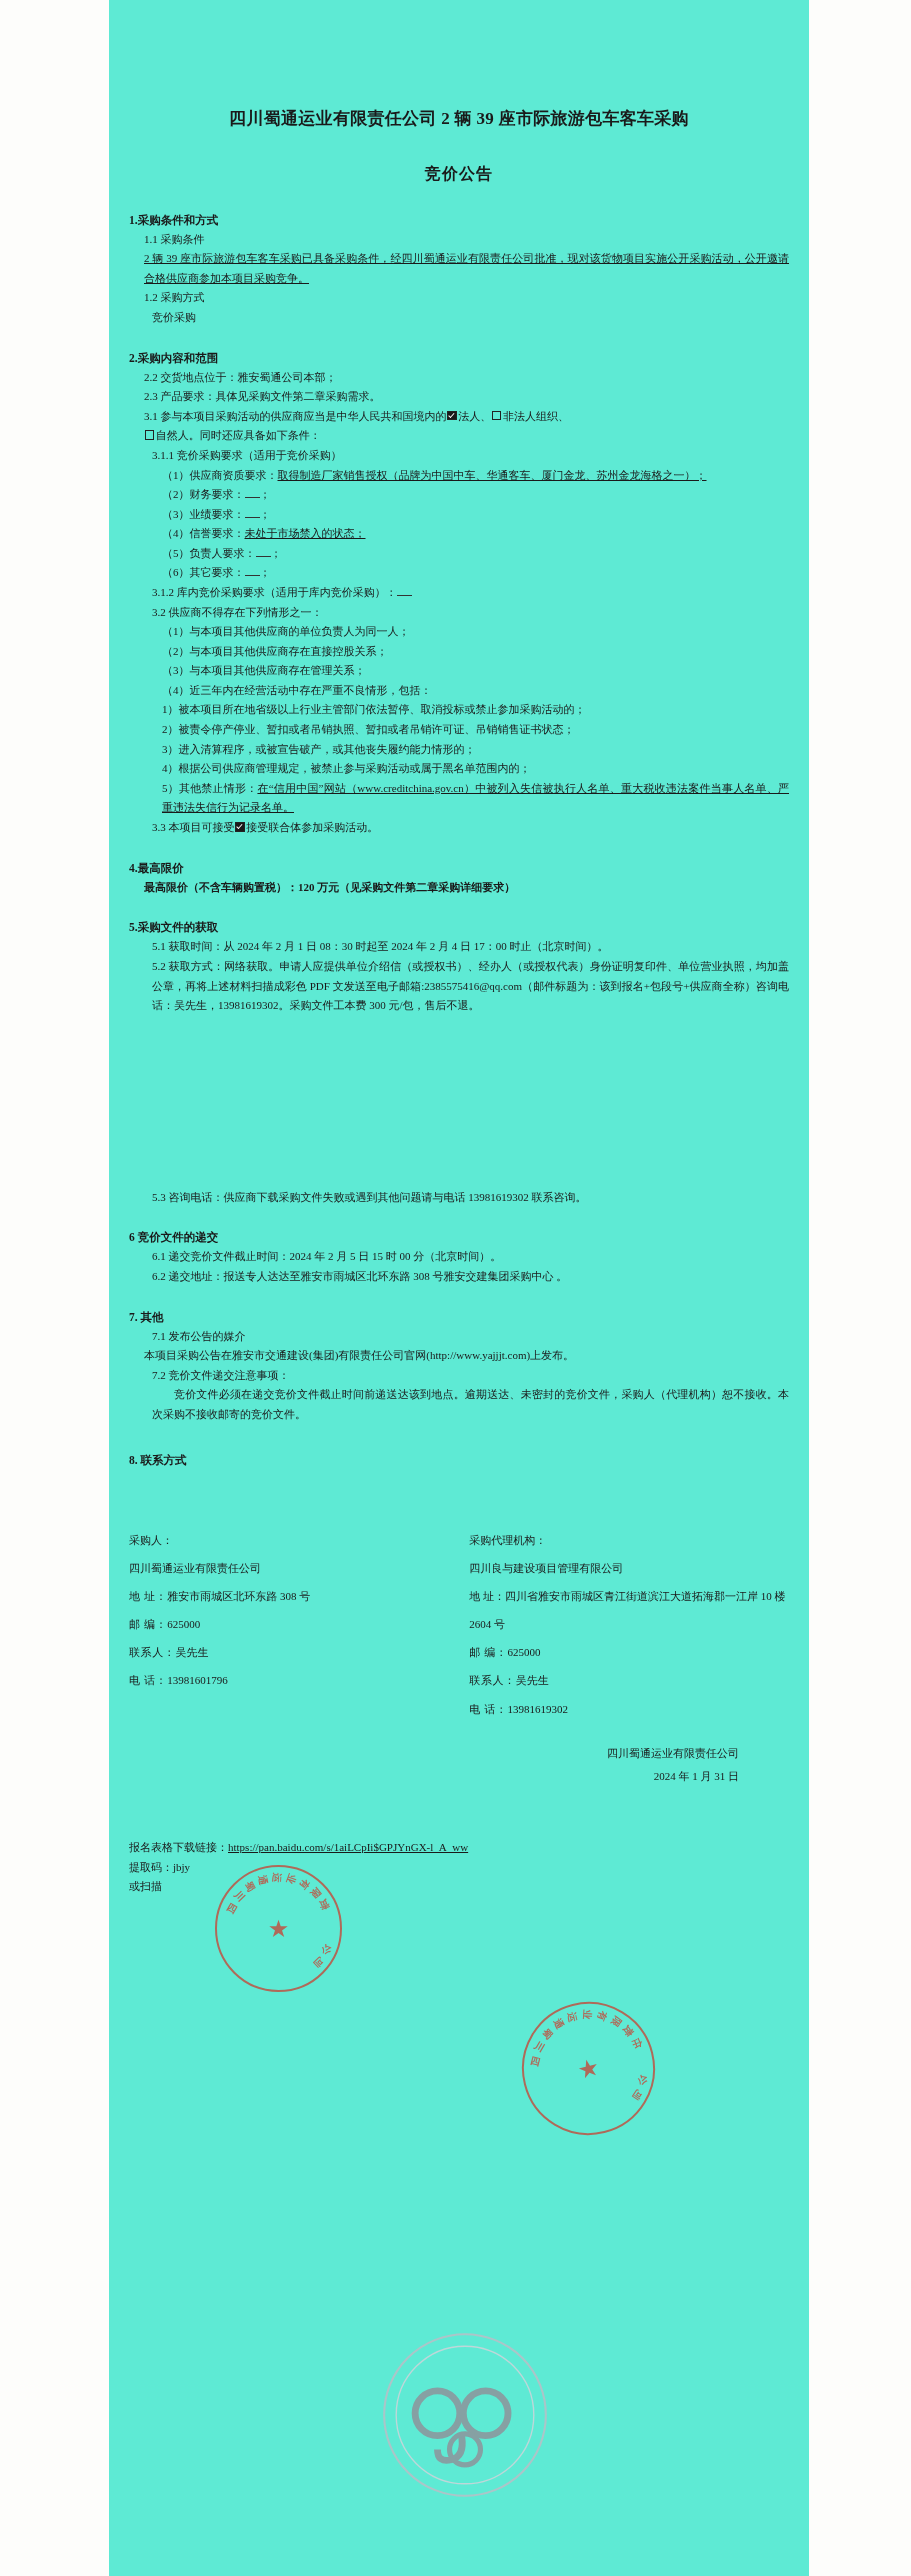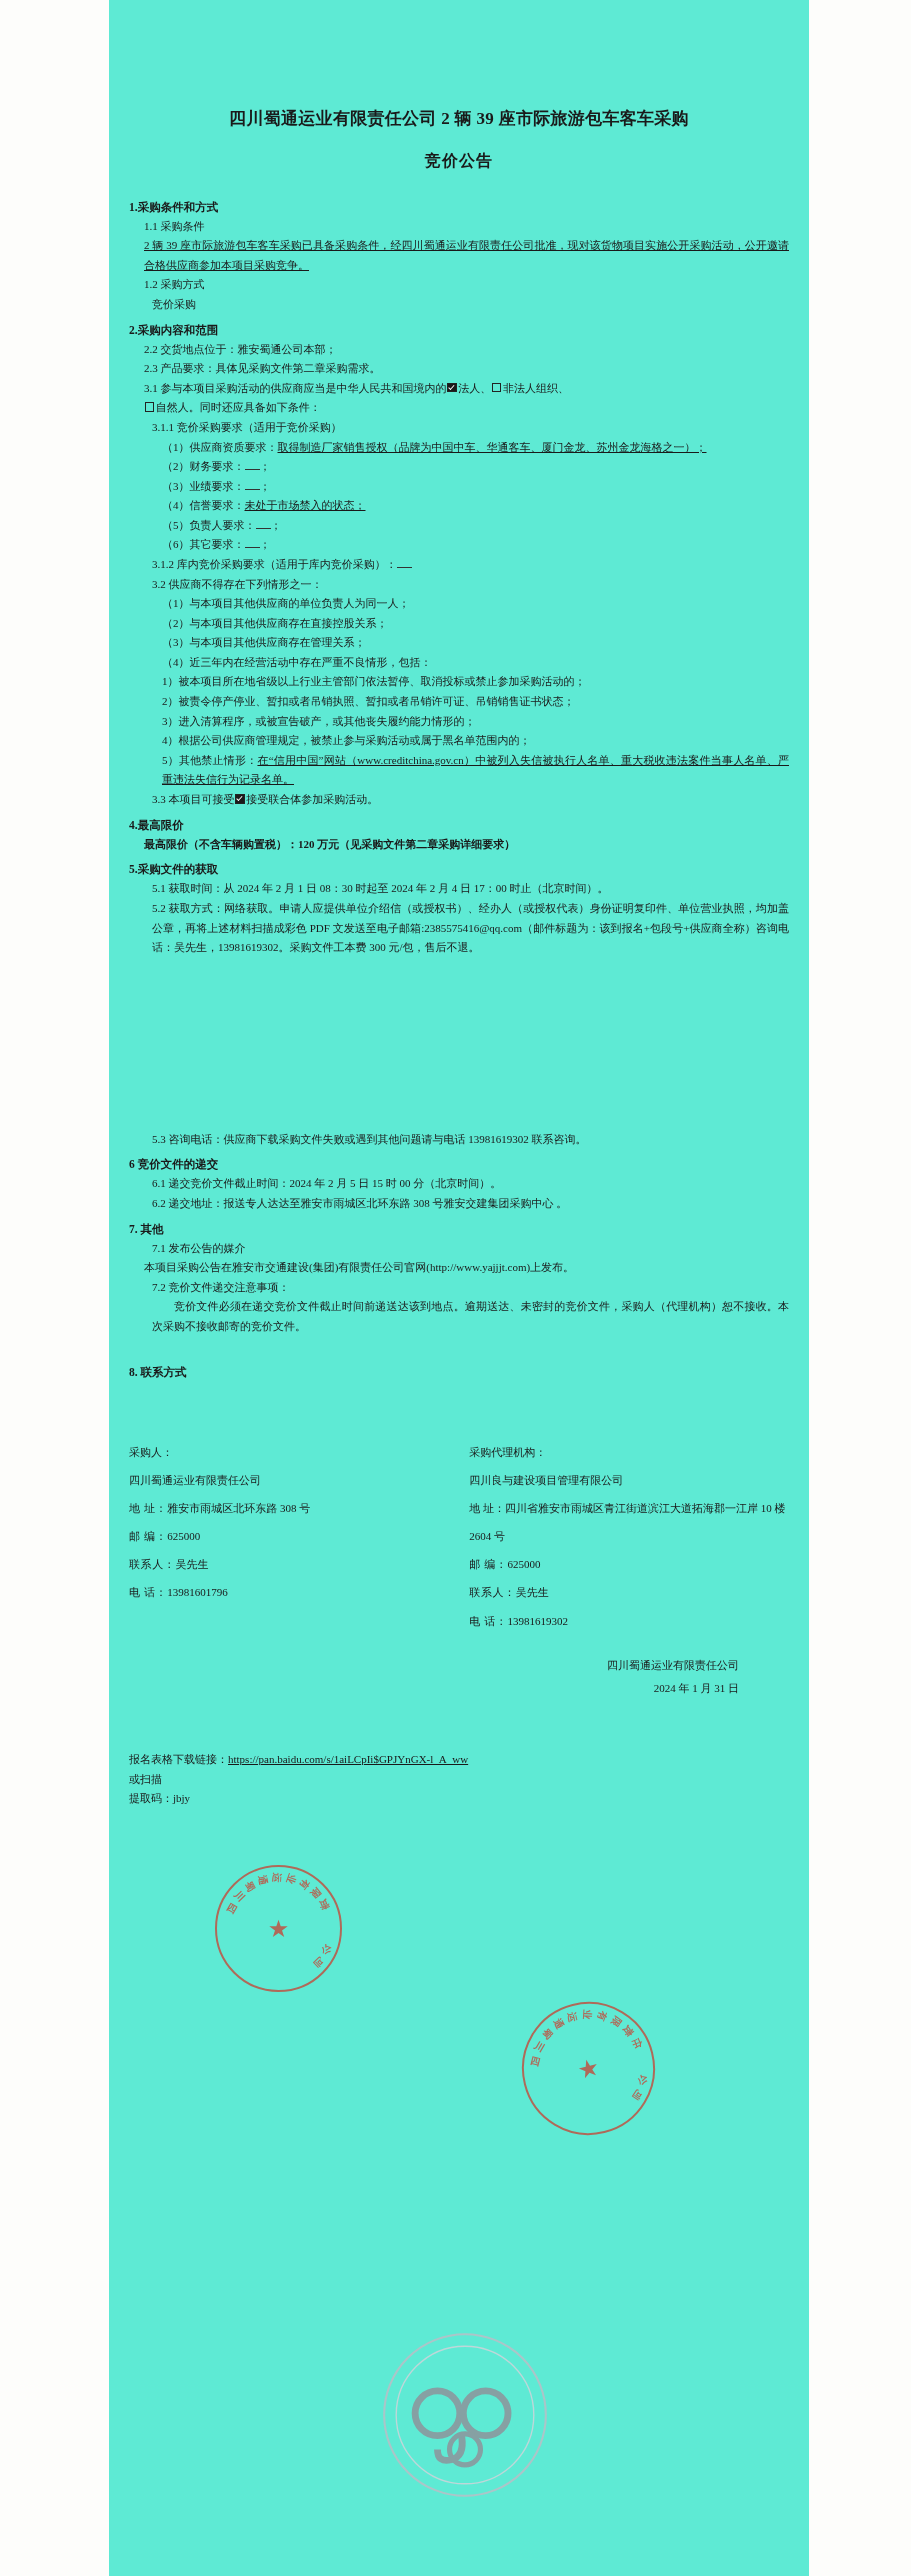--- a/index.html
+++ b/index.html
@@ -37,30 +37,30 @@
     font-size: 17px;
     font-weight: bold;
     letter-spacing: 0.3px;
     margin-top: 106px;
     line-height: 1.5;
   }
   .doc-subtitle {
     text-align: center;
     font-size: 16px;
     font-weight: bold;
-    margin-top: 19px;
+    margin-top: 32px;
     letter-spacing: 1.1px;
   }
   .sec-h {
     font-size: 11.5px;
     font-weight: bold;
     margin-top: 25px;
     line-height: 1.75;
   }
-  .sec-h.tight { margin-top: 5px; }
+  .sec-h.tight { margin-top: 20px; }
   p.l {
     font-size: 11px;
     line-height: 1.78;
     margin: 0;
     text-align: justify;
   }
   .i1 { padding-left: 15px; }
   .i2 { padding-left: 23px; }
   .i3 { padding-left: 33px; }
   .ind { text-indent: 22px; }
@@ -281,24 +281,24 @@
 
       <div class="sign-line">
         <div>四川蜀通运业有限责任公司</div>
         <div>2024 年 1 月 31 日</div>
       </div>
 
       <div class="tail">
         <p class="l">
           <span>报名表格下载链接：</span><a href="#">https://pan.baidu.com/s/1aiLCpIi$GPJYnGX-l_A_ww</a>
         </p>
-        <p class="l">或扫描</p>
         <p class="l">
           <span>提取码：</span><span>jbjy</span>
         </p>
+        <p class="l">或扫描</p>
       </div>
 
     </div>
 
     <div class="seal" id="seal-a">
       <div class="seal-star">★</div>
       <div class="seal-txt">
         <span style="transform:rotate(-60deg) translate(0,-56px) rotate(90deg)">四</span>
         <span style="transform:rotate(-44deg) translate(0,-56px) rotate(90deg)">川</span>
         <span style="transform:rotate(-28deg) translate(0,-56px) rotate(90deg)">蜀</span>

